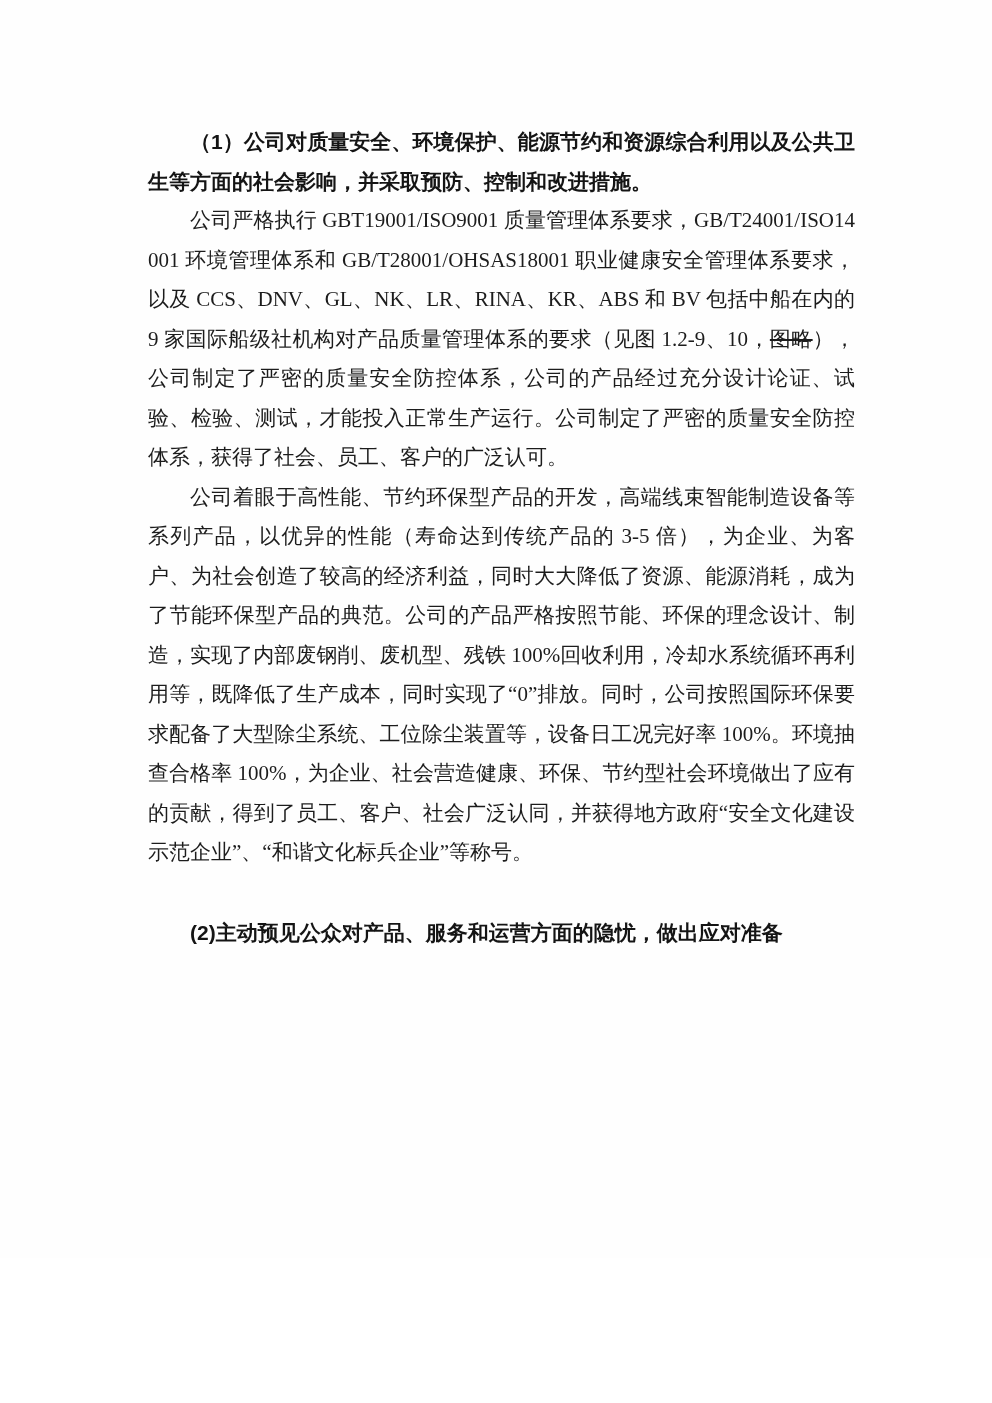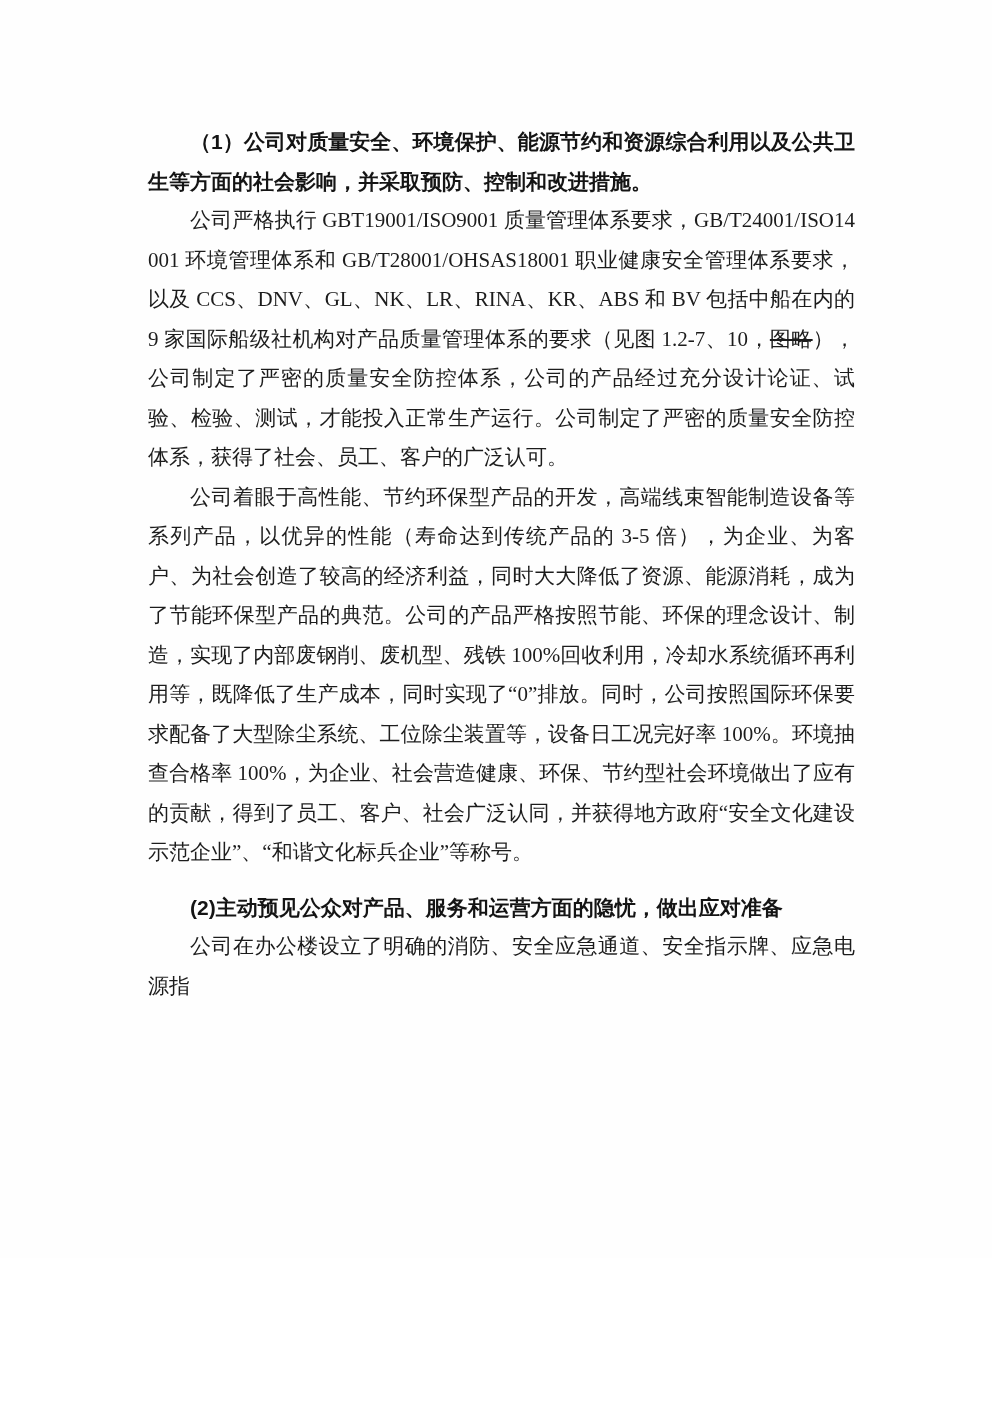--- a/index.html
+++ b/index.html
@@ -26,36 +26,35 @@
     text-justify: inter-character;
     text-indent: 2em;
     word-break: break-all;
   }
   .heading {
     font-weight: bold;
     font-family: "Liberation Sans", "DejaVu Sans", sans-serif;
     color: #141414;
   }
   .heading-2 {
-    margin-top: 15px;
+    margin-top: 40px;
   }
   .strike {
     text-decoration: line-through;
   }
 </style>
 </head>
 <body>
 
 <div class="page">
 
   <p class="heading">（1）公司对质量安全、环境保护、能源节约和资源综合利用以及公共卫生等方面的社会影响，并采取预防、控制和改进措施。</p>
 
 
-  <p class="body-para"><span>公司严格执行 GBT19001/ISO9001 质量管理体系要求，GB/T24001/ISO14001 环境管理体系和 GB/T28001/OHSAS18001 职业健康安全管理体系要求，以及 CCS、DNV、GL、NK、LR、RINA、KR、ABS 和 BV 包括中船在内的 9 家国际船级社机构对产品质量管理体系的要求（见图 1.2-7、10，</span><span class="strike">图略</span><span>），公司制定了严密的质量安全防控体系，公司的产品经过充分设计论证、试验、检验、测试，才能投入正常生产运行。公司制定了严密的质量安全防控体系，获得了社会、员工、客户的广泛认可。</span></p>
+  <p class="body-para"><span>公司严格执行 GBT19001/ISO9001 质量管理体系要求，GB/T24001/ISO14001 环境管理体系和 GB/T28001/OHSAS18001 职业健康安全管理体系要求，以及 CCS、DNV、GL、NK、LR、RINA、KR、ABS 和 BV 包括中船在内的 9 家国际船级社机构对产品质量管理体系的要求（见图 1.2-9、10，</span><span class="strike">图略</span><span>），公司制定了严密的质量安全防控体系，公司的产品经过充分设计论证、试验、检验、测试，才能投入正常生产运行。公司制定了严密的质量安全防控体系，获得了社会、员工、客户的广泛认可。</span></p>
 
   <p class="body-para">公司着眼于高性能、节约环保型产品的开发，高端线束智能制造设备等系列产品，以优异的性能（寿命达到传统产品的 3-5 倍），为企业、为客户、为社会创造了较高的经济利益，同时大大降低了资源、能源消耗，成为了节能环保型产品的典范。公司的产品严格按照节能、环保的理念设计、制造，实现了内部废钢削、废机型、残铁 100%回收利用，冷却水系统循环再利用等，既降低了生产成本，同时实现了“0”排放。同时，公司按照国际环保要求配备了大型除尘系统、工位除尘装置等，设备日工况完好率 100%。环境抽查合格率 100%，为企业、社会营造健康、环保、节约型社会环境做出了应有的贡献，得到了员工、客户、社会广泛认同，并获得地方政府“安全文化建设示范企业”、“和谐文化标兵企业”等称号。</p>
 
   <p class="heading heading-2">(2)主动预见公众对产品、服务和运营方面的隐忧，做出应对准备</p>
 
 
-  <p class="body-para">公司在办公楼设立了明确的消防、安全应急通道、安全指示牌、应急电源指</p>
 
 </div>
 
 </body></html>

